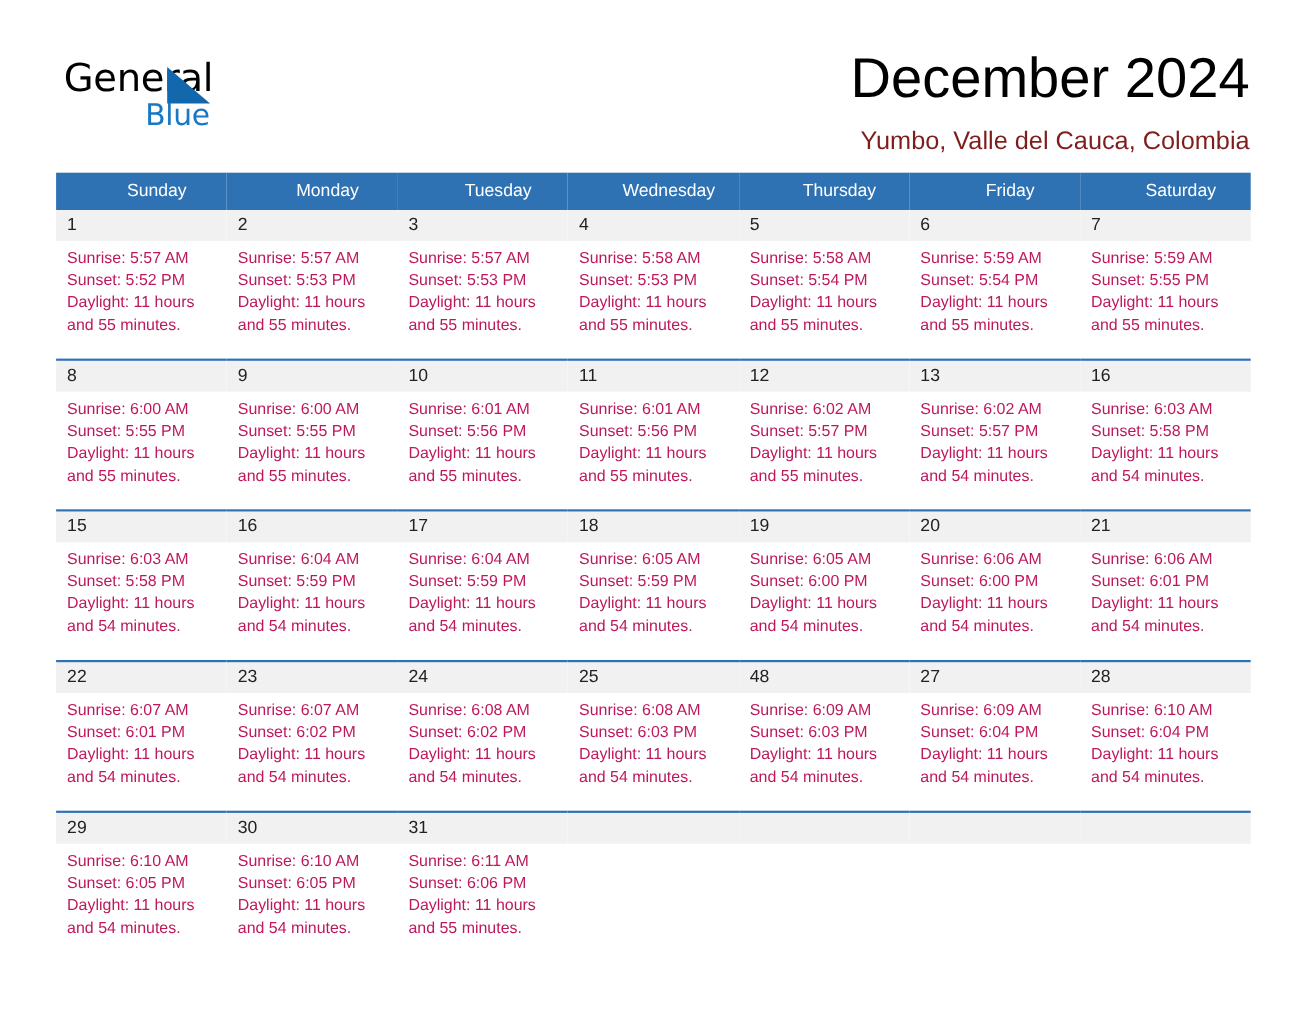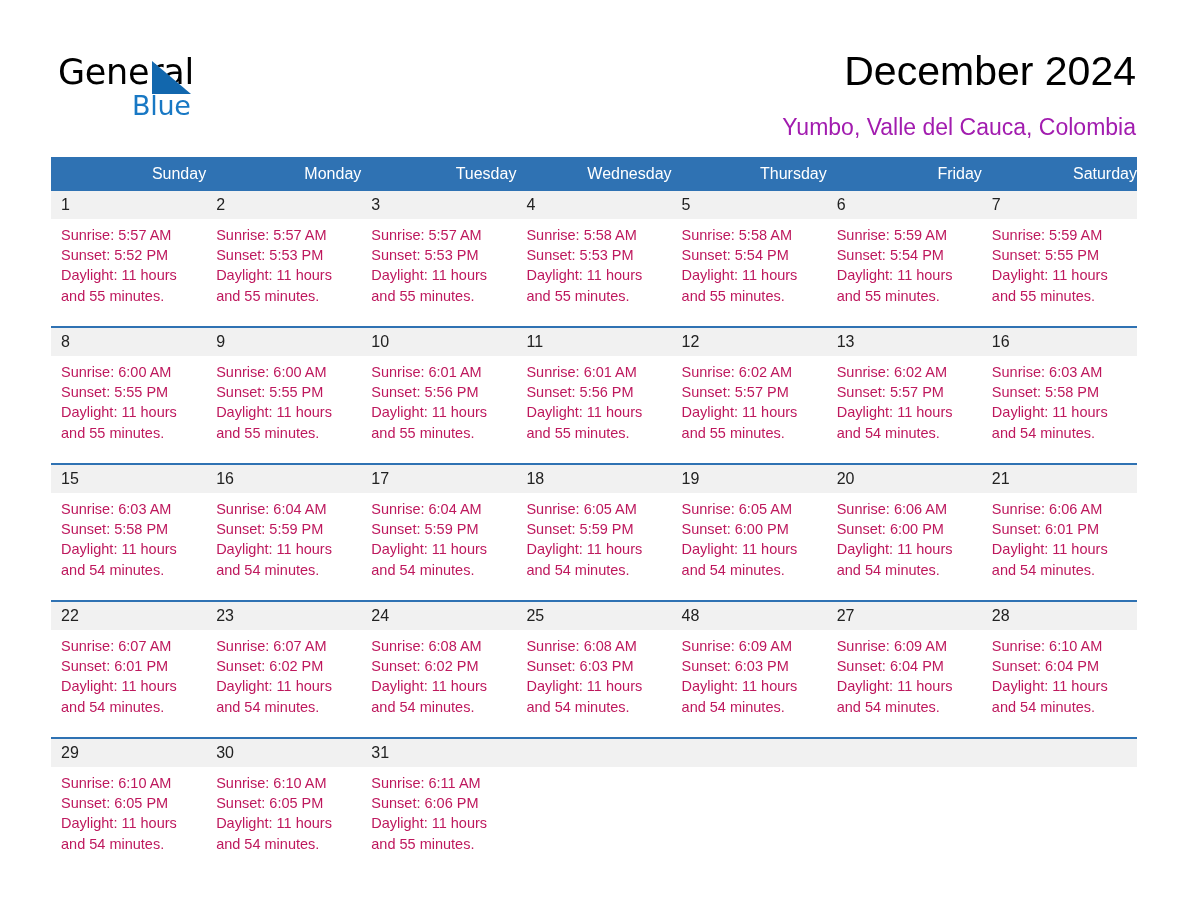--- a/index.html
+++ b/index.html
@@ -62,34 +62,34 @@
     letter-spacing: -0.3px;
     color: #1878c4;
     font-family: "DejaVu Sans", sans-serif;
     font-weight: 400;
     line-height: 40px;
   }
   .title {
     position: absolute;
     right: 52px;
     top: 47px;
-    font-size: 41px;
+    font-size: 51px;
     font-weight: 400;
     color: #000000;
     text-align: right;
     line-height: 48px;
     white-space: nowrap;
   }
   .subtitle {
     position: absolute;
     right: 52px;
     top: 113px;
     font-size: 23px;
     font-weight: 400;
-    color: #a21caf;
+    color: #7f1d1d;
     text-align: right;
     line-height: 28px;
     white-space: nowrap;
   }
 
   
   .calendar {
     position: absolute;
     left: 51px;
     top: 157px;
@@ -100,21 +100,21 @@
     border-collapse: collapse;
     table-layout: fixed;
   }
   .cal-table col { width: 155.14px; }
 
   thead th {
     background: #2f72b3;
     color: #ffffff;
     font-size: 16px;
     font-weight: 400;
-    text-align: right;
+    text-align: center;
     padding: 6px 0 7px 28px;
     height: 21px;
     line-height: 21px;
   }
 
   tbody tr.week {
     height: 135px;
   }
   tbody td.day-cell {
     vertical-align: top;

